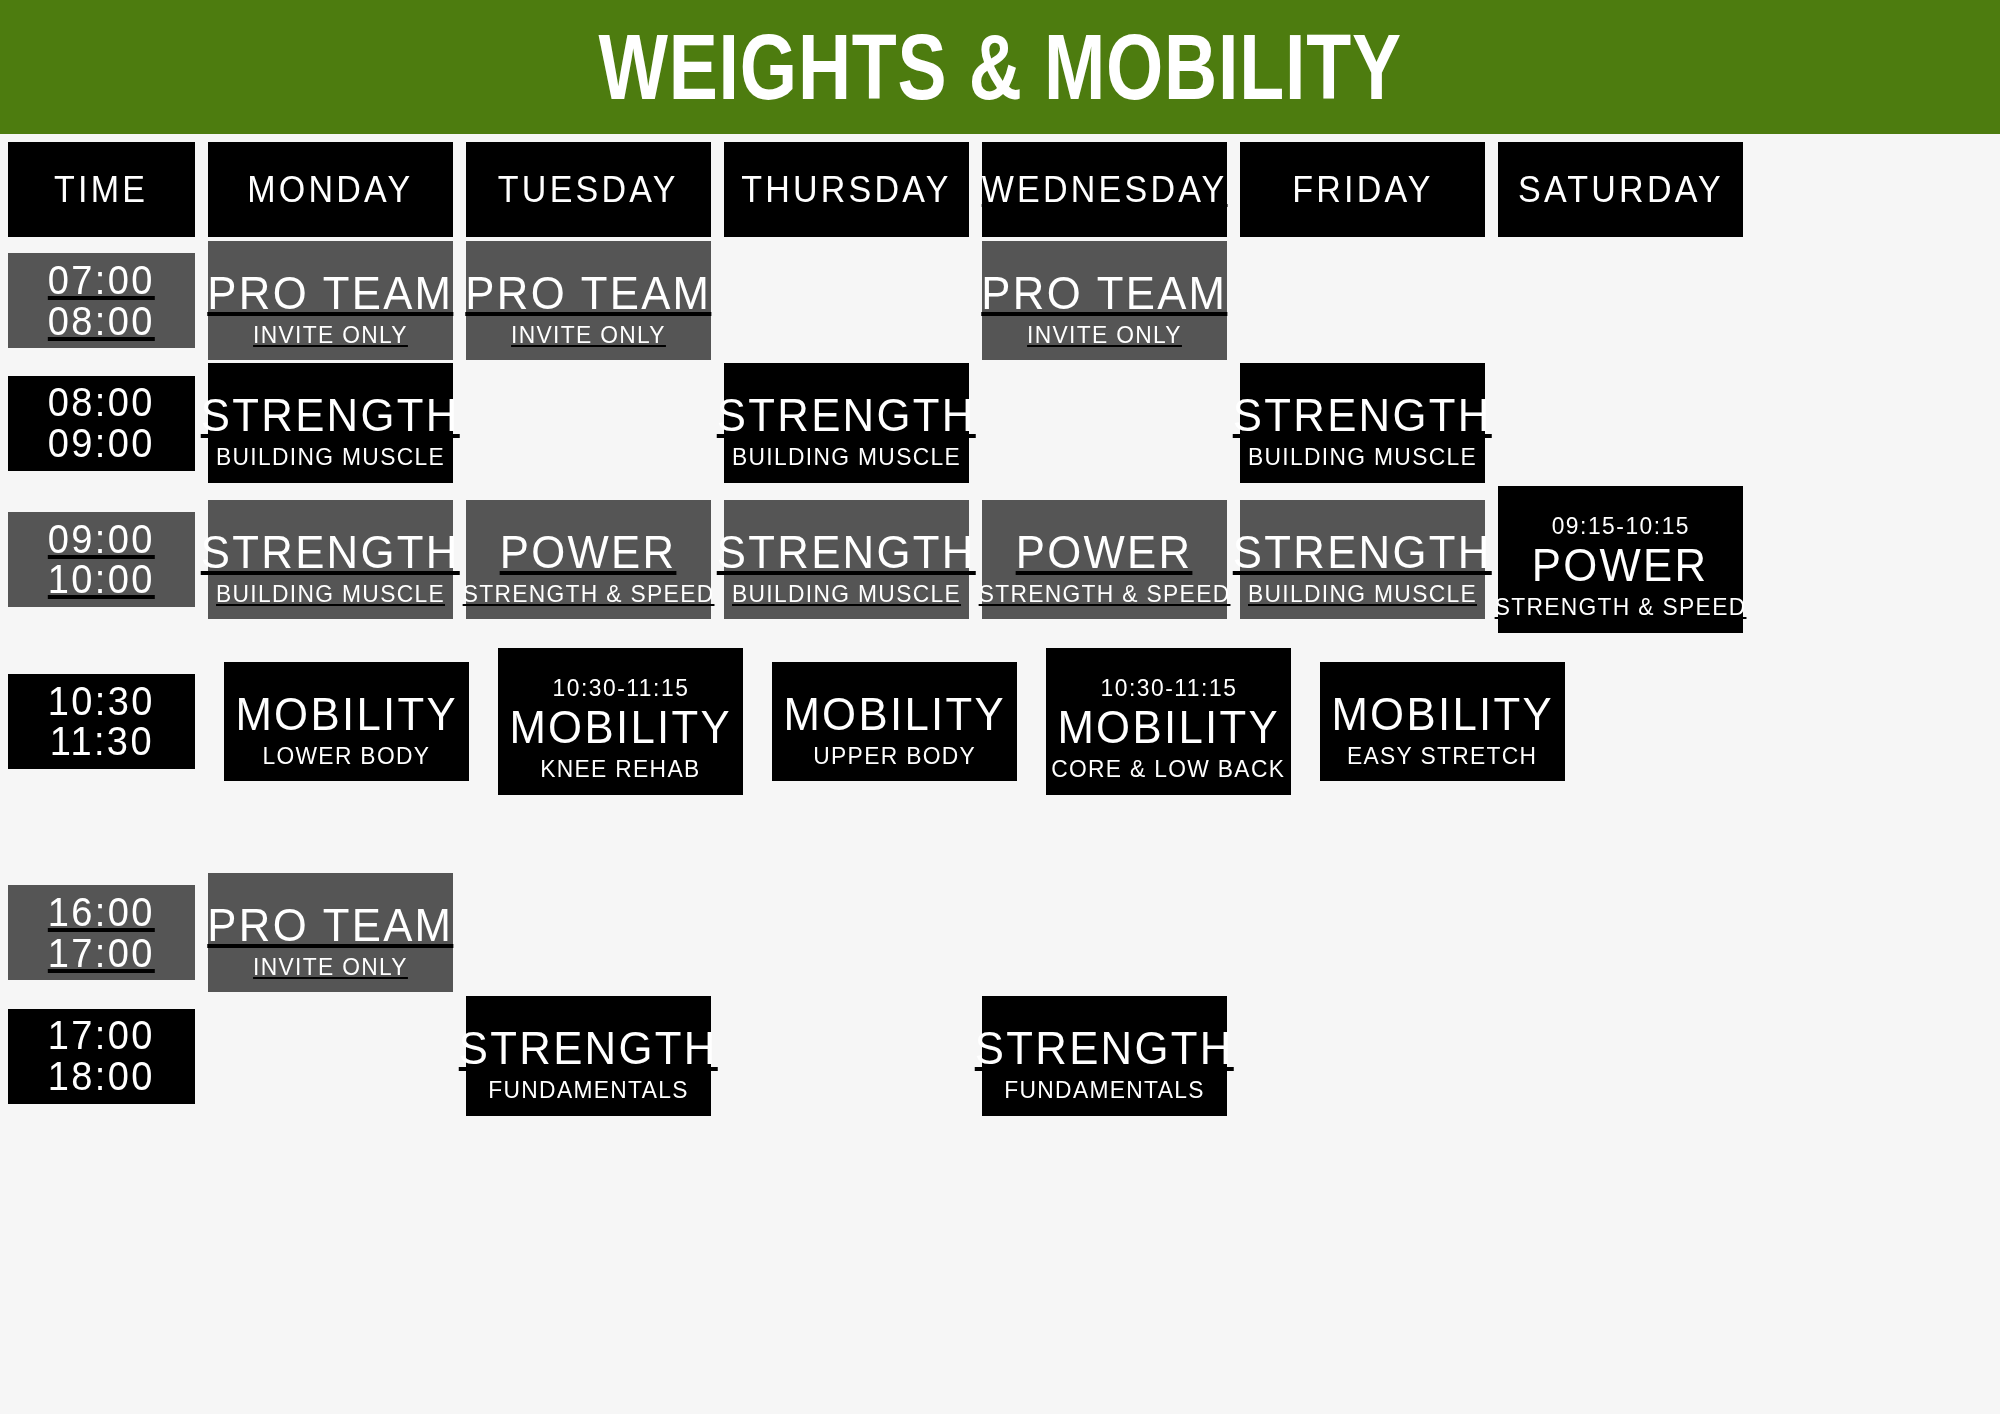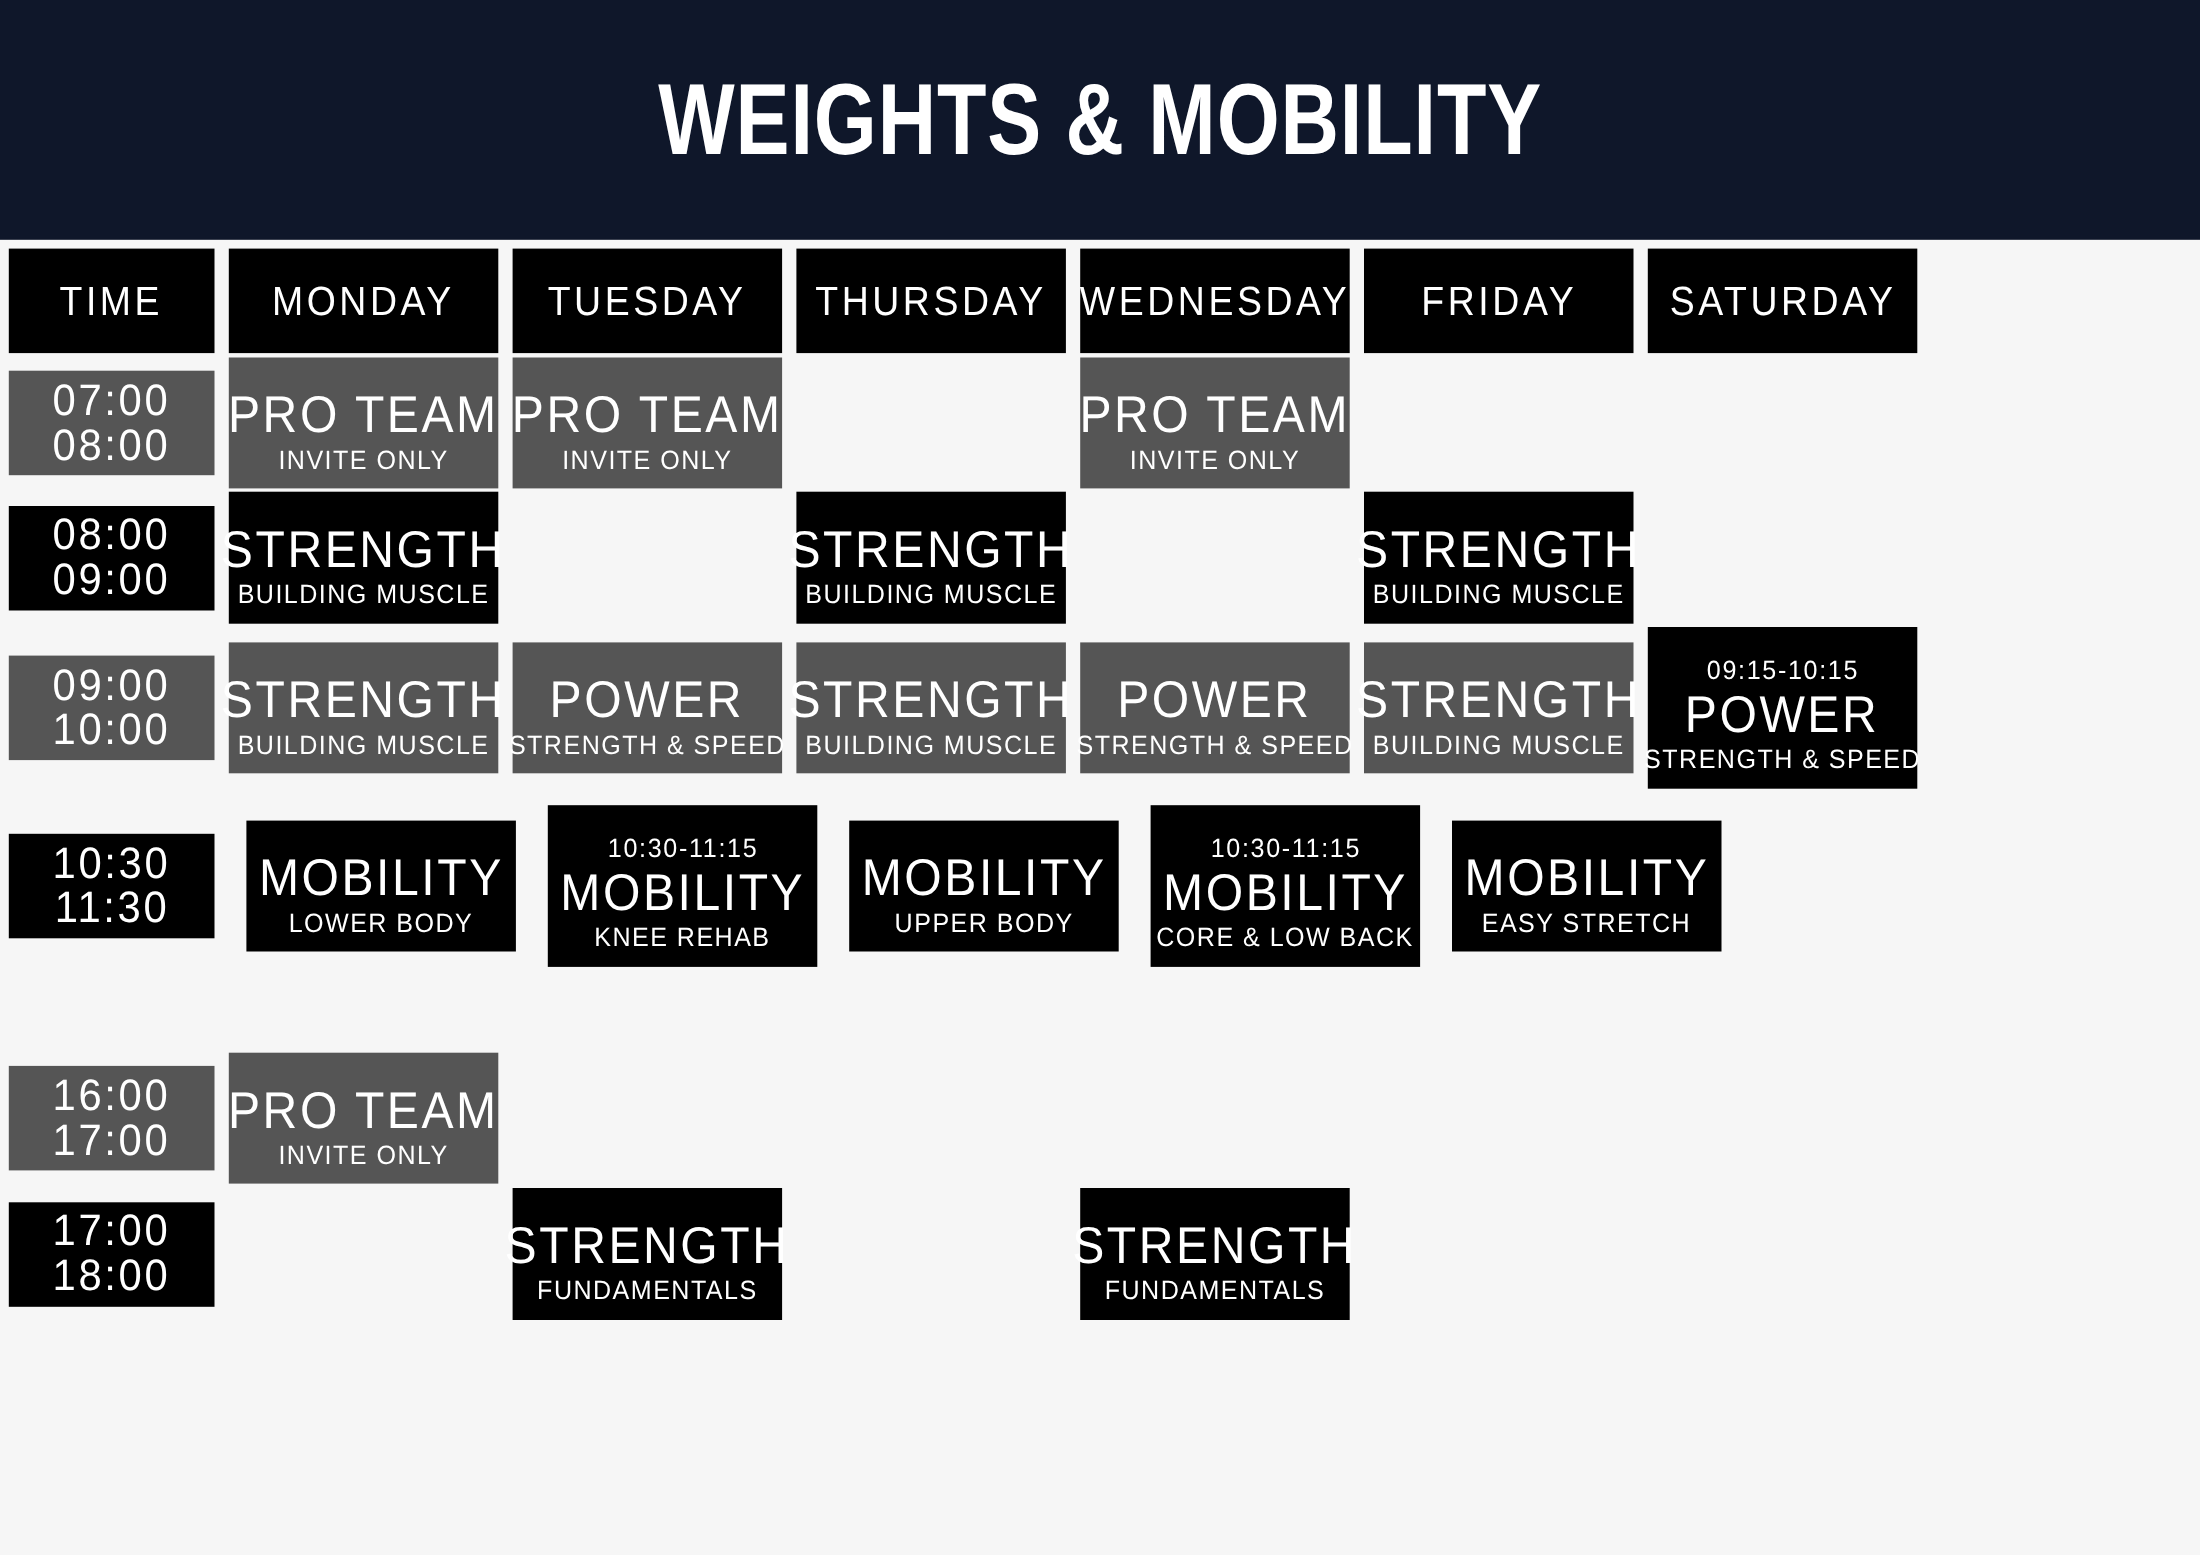--- a/index.html
+++ b/index.html
@@ -8,22 +8,22 @@
     width: 2000px;
     height: 1414px;
     background: #f6f6f6;
     font-family: "Liberation Sans", sans-serif;
     overflow: hidden;
   }
 
   
   .title-bar {
     width: 2000px;
-    height: 218px;
-    background: #0f172a;
+    height: 134px;
+    background: #4d7c0f;
     display: flex;
     align-items: center;
     justify-content: center;
   }
   .title-text {
     color: #ffffff;
     font-family: "Liberation Sans Narrow", "Liberation Sans", sans-serif;
     font-size: 92px;
     font-weight: bold;
     letter-spacing: 1px;
@@ -32,20 +32,21 @@
     transform-origin: center center;
     white-space: nowrap;
   }
 
   
   .grid {
     position: relative;
     width: 1636px;
     height: 1235px;
     padding: 8px 0 0 8px;
+    text-decoration: underline;
   }
 
   .row {
     display: flex;
     align-items: center;
     width: 1725px;
   }
 
   .col {
     flex: 0 0 auto;

